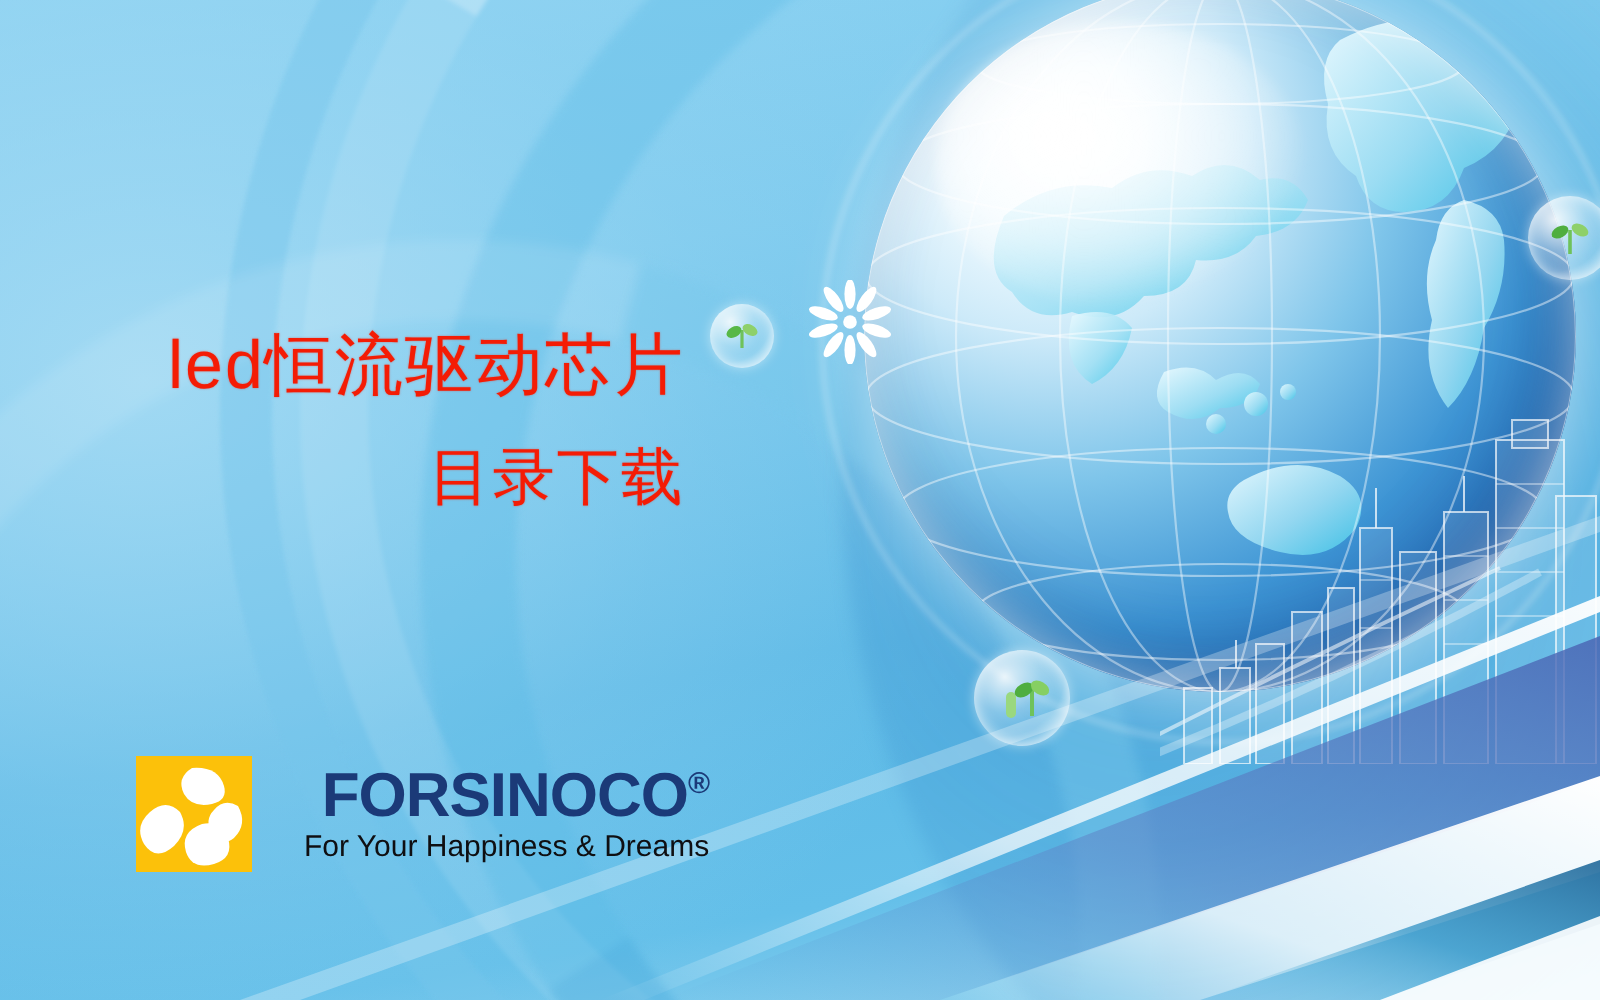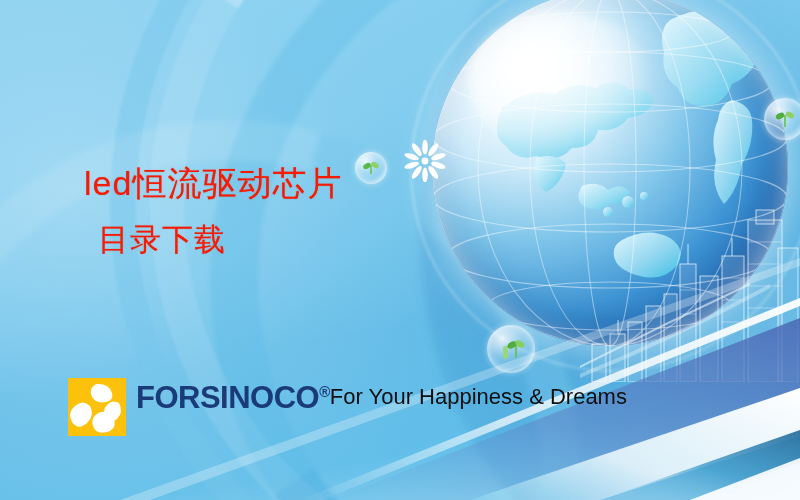--- a/index.html
+++ b/index.html
@@ -11,20 +11,21 @@
   body {
     font-family: "Liberation Sans", "DejaVu Sans", sans-serif;
   }
 
   .banner {
     position: relative;
     width: 800px;
     height: 500px;
     overflow: hidden;
     background: linear-gradient(170deg, #8ed3f2 0%, #7ccaee 28%, #5cb9e6 62%, #63bfe9 82%, #a9dcf2 100%);
+    text-align: right;
   }
 
   
   .bg-layer {
     position: absolute;
     inset: 0;
     pointer-events: none;
   }
 
   
@@ -233,44 +234,44 @@
     align-items: flex-start;
   }
   .logo-mark {
     width: 58px;
     height: 58px;
     background: #fcc10a;
     flex: 0 0 auto;
   }
   .logo-mark svg { display: block; }
   .logo-text {
-    margin-left: 10px;
+    margin-left: 26px;
     display: flex;
-    flex-direction: row;
+    flex-direction: column;
     justify-content: flex-start;
     padding-top: 4px;
   }
   .logo-word {
     font-family: "Liberation Sans", "DejaVu Sans", sans-serif;
     font-weight: 700;
     font-size: 31px;
     line-height: 1;
     letter-spacing: -0.5px;
     color: #1b3a78;
     white-space: nowrap;
   }
   .logo-word .reg {
     font-size: 15px;
     vertical-align: super;
     line-height: 1;
   }
   .logo-tagline {
     margin-top: 3px;
     font-family: "Liberation Sans", "DejaVu Sans", sans-serif;
-    font-size: 22px;
+    font-size: 15px;
     line-height: 1.1;
     color: #0f0f12;
     white-space: nowrap;
   }
 </style>
 </head>
 <body>
 
 <div class="banner">
 

